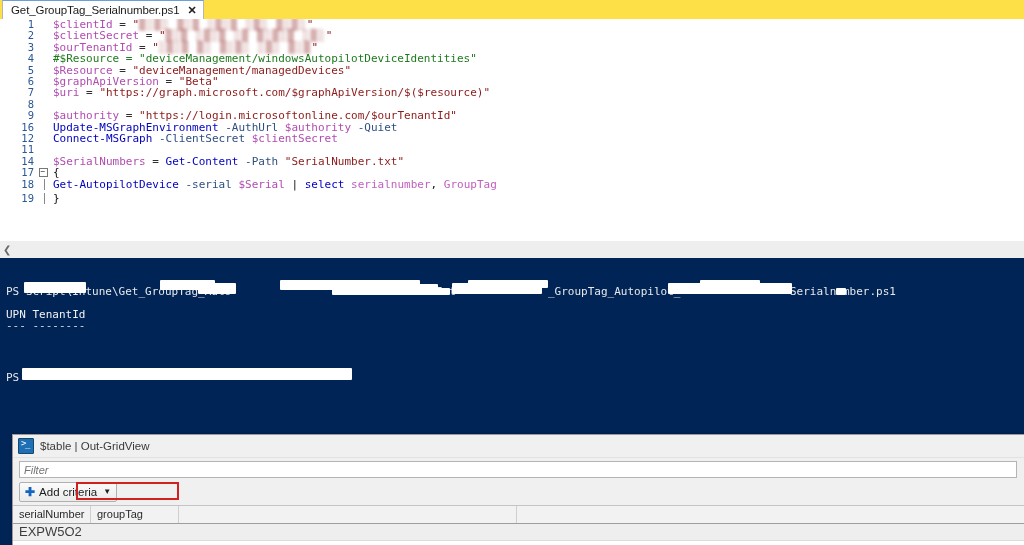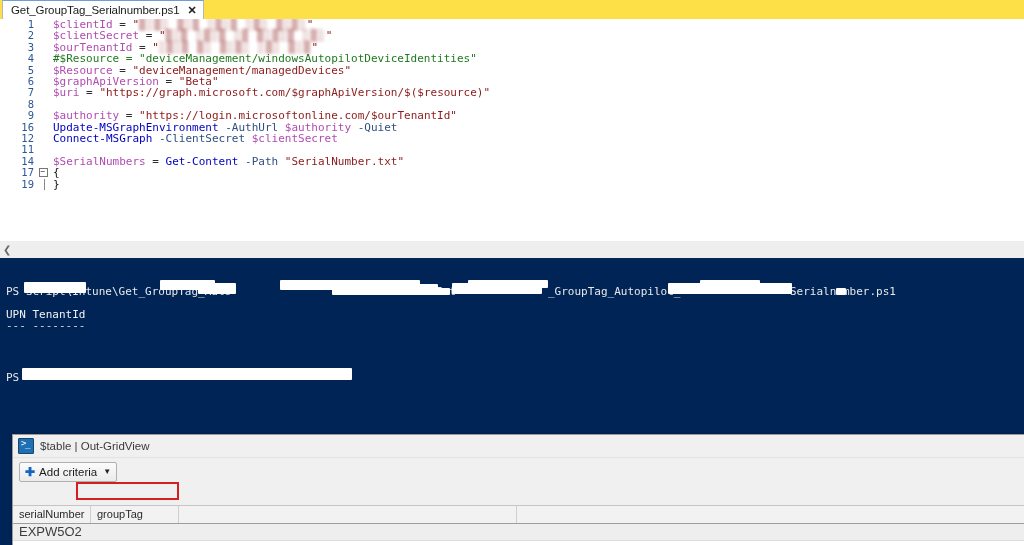--- a/index.html
+++ b/index.html
@@ -461,20 +461,25 @@
         <td class="ln">14</td>
         <td class="fold"></td>
         <td class="code"><span class="t-var">$SerialNumbers</span><span class="t-op"> = </span><span class="t-cmd">Get-Content</span><span class="t-param"> -Path </span><span class="t-str">"SerialNumber.txt"</span></td>
       </tr>
       <tr>
         <td class="ln">17</td>
         <td class="fold"><span class="fold-box">−</span></td>
         <td class="code"><span class="t-plain">{</span></td>
       </tr>
       <tr>
+        <td class="ln">18</td>
+        <td class="fold"><span class="fold-bar"></span></td>
+        <td class="code"><span class="t-cmd">Get-AutopilotDevice</span><span class="t-param"> -serial </span><span class="t-var">$Serial</span><span class="t-plain"> | </span><span class="t-cmd">select</span><span class="t-prop"> serialnumber</span><span class="t-plain">,</span><span class="t-prop"> GroupTag</span></td>
+      </tr>
+      <tr>
         <td class="ln">19</td>
         <td class="fold"><span class="fold-bar"></span></td>
         <td class="code"><span class="t-plain">}</span></td>
       </tr>
 
     </tbody>
       </table>
   </div>
 </div>
 
@@ -513,20 +518,23 @@
 
 <div class="gv-left-strip"></div>
 
 <div class="gridview">
 
   <div class="gv-titlebar">
     <span class="gv-icon"></span>
     <span class="gv-title">$table | Out-GridView</span>
   </div>
 
+  <div class="gv-filterbar">
+    <input class="gv-filter-input" type="text" placeholder="Filter" style="">
+  </div>
 
   <div class="gv-criteria-row">
     <span class="gv-addcriteria">
       <span class="plus-icon">✚</span>
       <span>Add criteria</span>
       <span class="caret-icon">▼</span>
     </span>
   </div>
 
   <div class="gv-grid">

